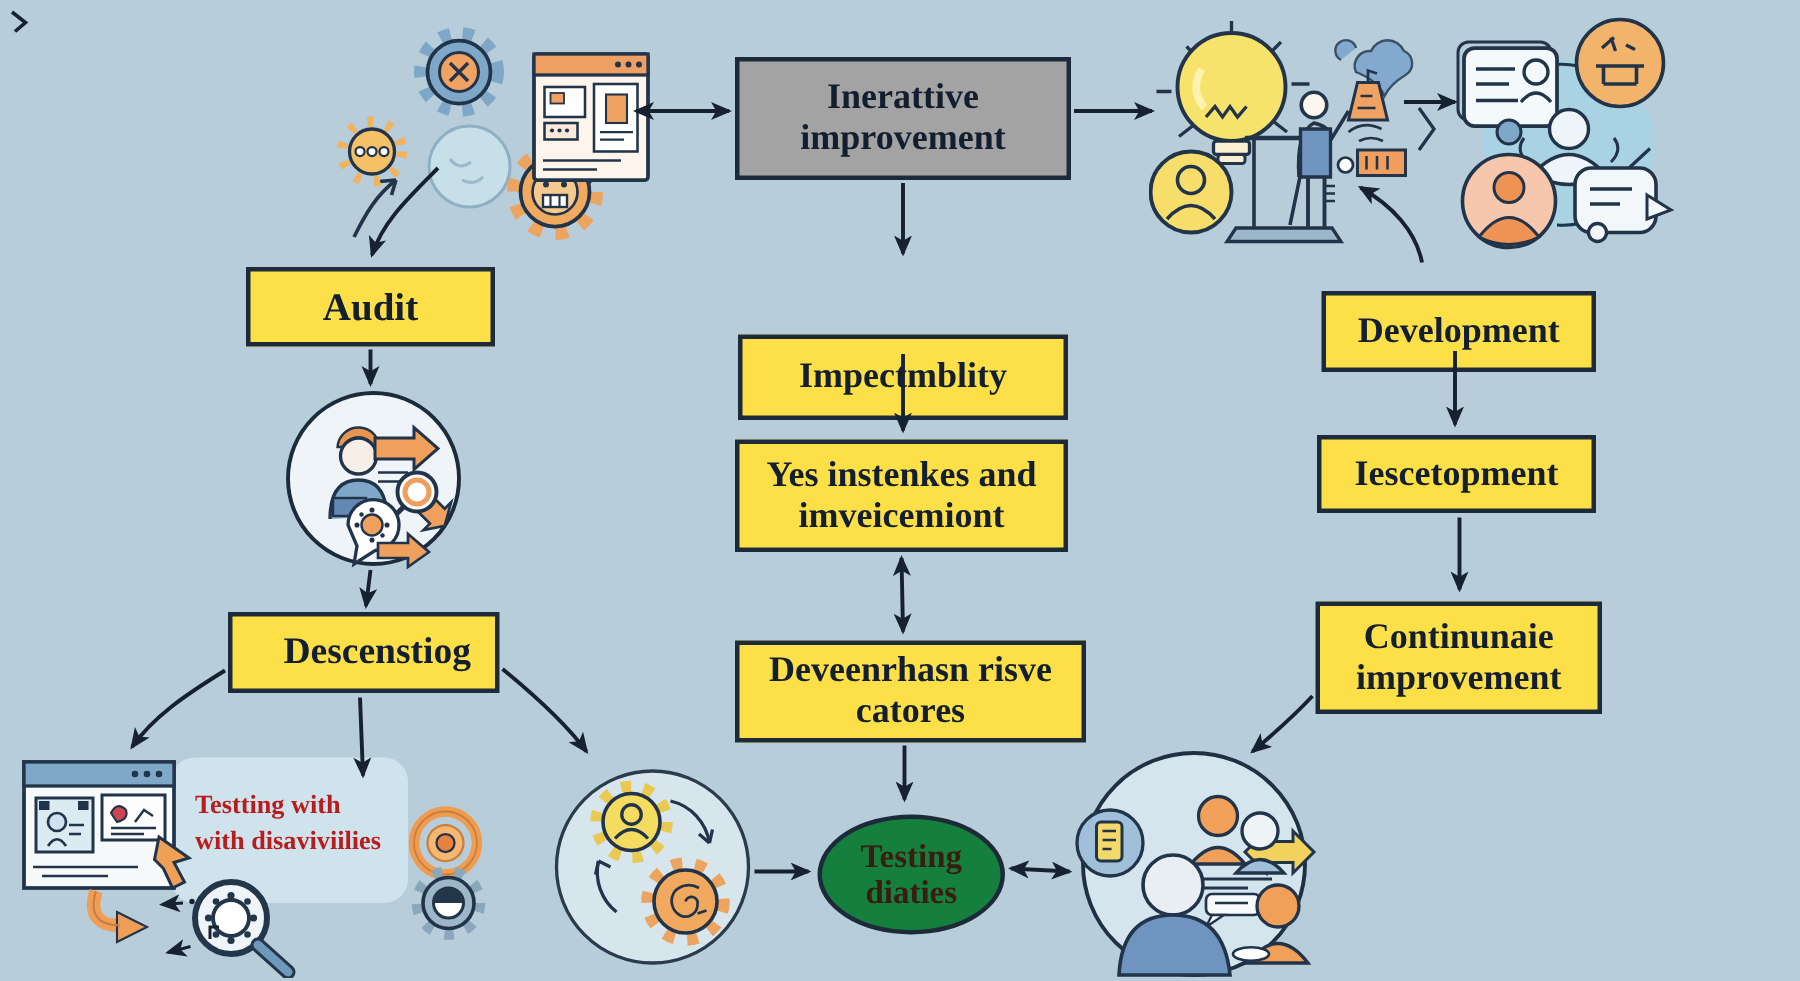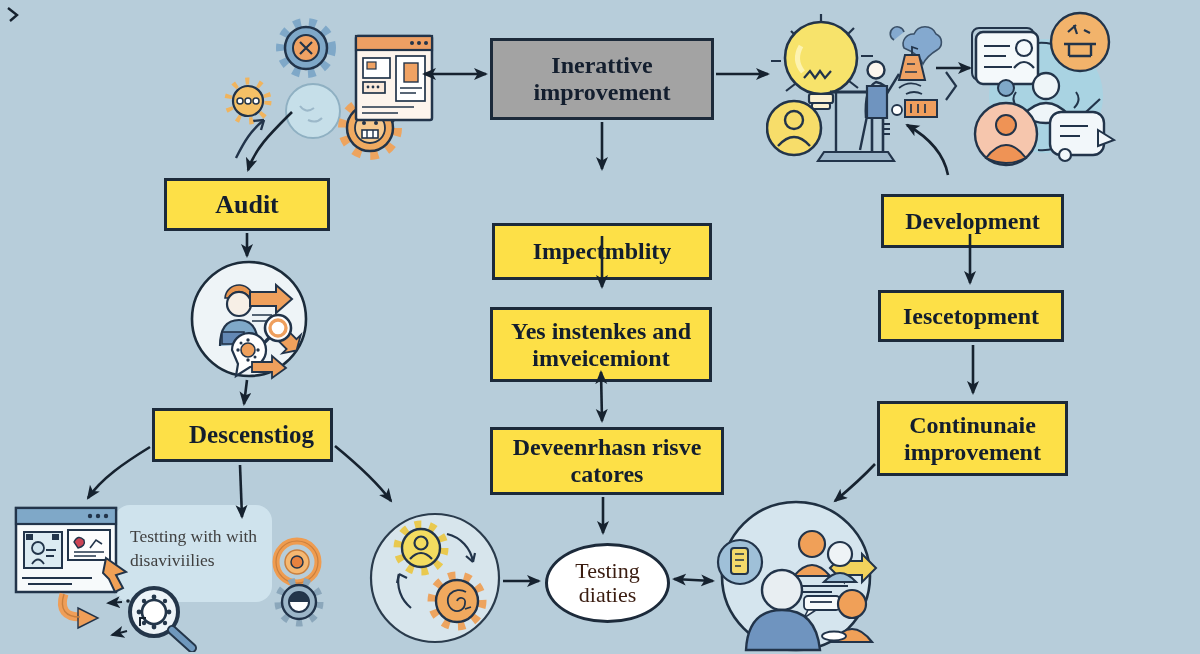--- a/index.html
+++ b/index.html
@@ -10,26 +10,26 @@
   }
   .node{
     position:absolute;display:flex;align-items:center;justify-content:center;
     text-align:center;background:#fde047;border:3px solid #1c2a3a;
     font-weight:700;color:#131e2e;line-height:1.12;z-index:3;box-sizing:border-box;
     padding:2px 6px;
   }
   .node.orange{background:#a3a3a3;}
   .ellipse{
     position:absolute;display:flex;align-items:center;justify-content:center;
-    text-align:center;background:#ffffff;border:3px solid #1c2a3a;border-radius:50%;
-    font-weight:400;color:#3a1c10;line-height:1.1;z-index:3;box-sizing:border-box;
+    text-align:center;background:#15803d;border:3px solid #1c2a3a;border-radius:50%;
+    font-weight:700;color:#3a1c10;line-height:1.1;z-index:3;box-sizing:border-box;
   }
   .bubble{
     position:absolute;background:#cfe3ed;border-radius:16px;z-index:1;
-    font-weight:400;color:#404040;line-height:1.35;box-sizing:border-box;
+    font-weight:700;color:#b91c1c;line-height:1.35;box-sizing:border-box;
   }
   .icon-layer{position:absolute;z-index:2;}
   .arrows{position:absolute;left:0;top:0;z-index:4;pointer-events:none;}
 </style>
 </head>
 <body>
 
 <div class="canvas">
 
   <div class="bubble" style="left:114px;top:505px;width:158px;height:97px;padding:20px 8px 0 16px;font-size:17.5px;">
@@ -45,21 +45,21 @@
     </div>
 
   <div class="node" style="left:492px;top:176px;width:220px;height:57px;font-size:24px;margin-top:47px;">
       <span>Impectmblity</span>
     </div>
 
   <div class="node" style="left:881px;top:178px;width:183px;height:54px;font-size:24px;margin-top:16px;">
       <span>Development</span>
     </div>
 
-  <div class="node" style="left:490px;top:293px;width:222px;height:75px;font-size:24px;margin-top:14px;">
+  <div class="node" style="left:490px;top:293px;width:222px;height:75px;font-size:24px;">
       <span>Yes instenkes and imveicemiont</span>
     </div>
 
   <div class="node" style="left:878px;top:290px;width:186px;height:52px;font-size:24px;">
       <span>Iescetopment</span>
     </div>
 
   <div class="node" style="left:152px;top:408px;width:181px;height:54px;font-size:25px;padding-left:24px;">
       <span>Descenstiog</span>
     </div>

